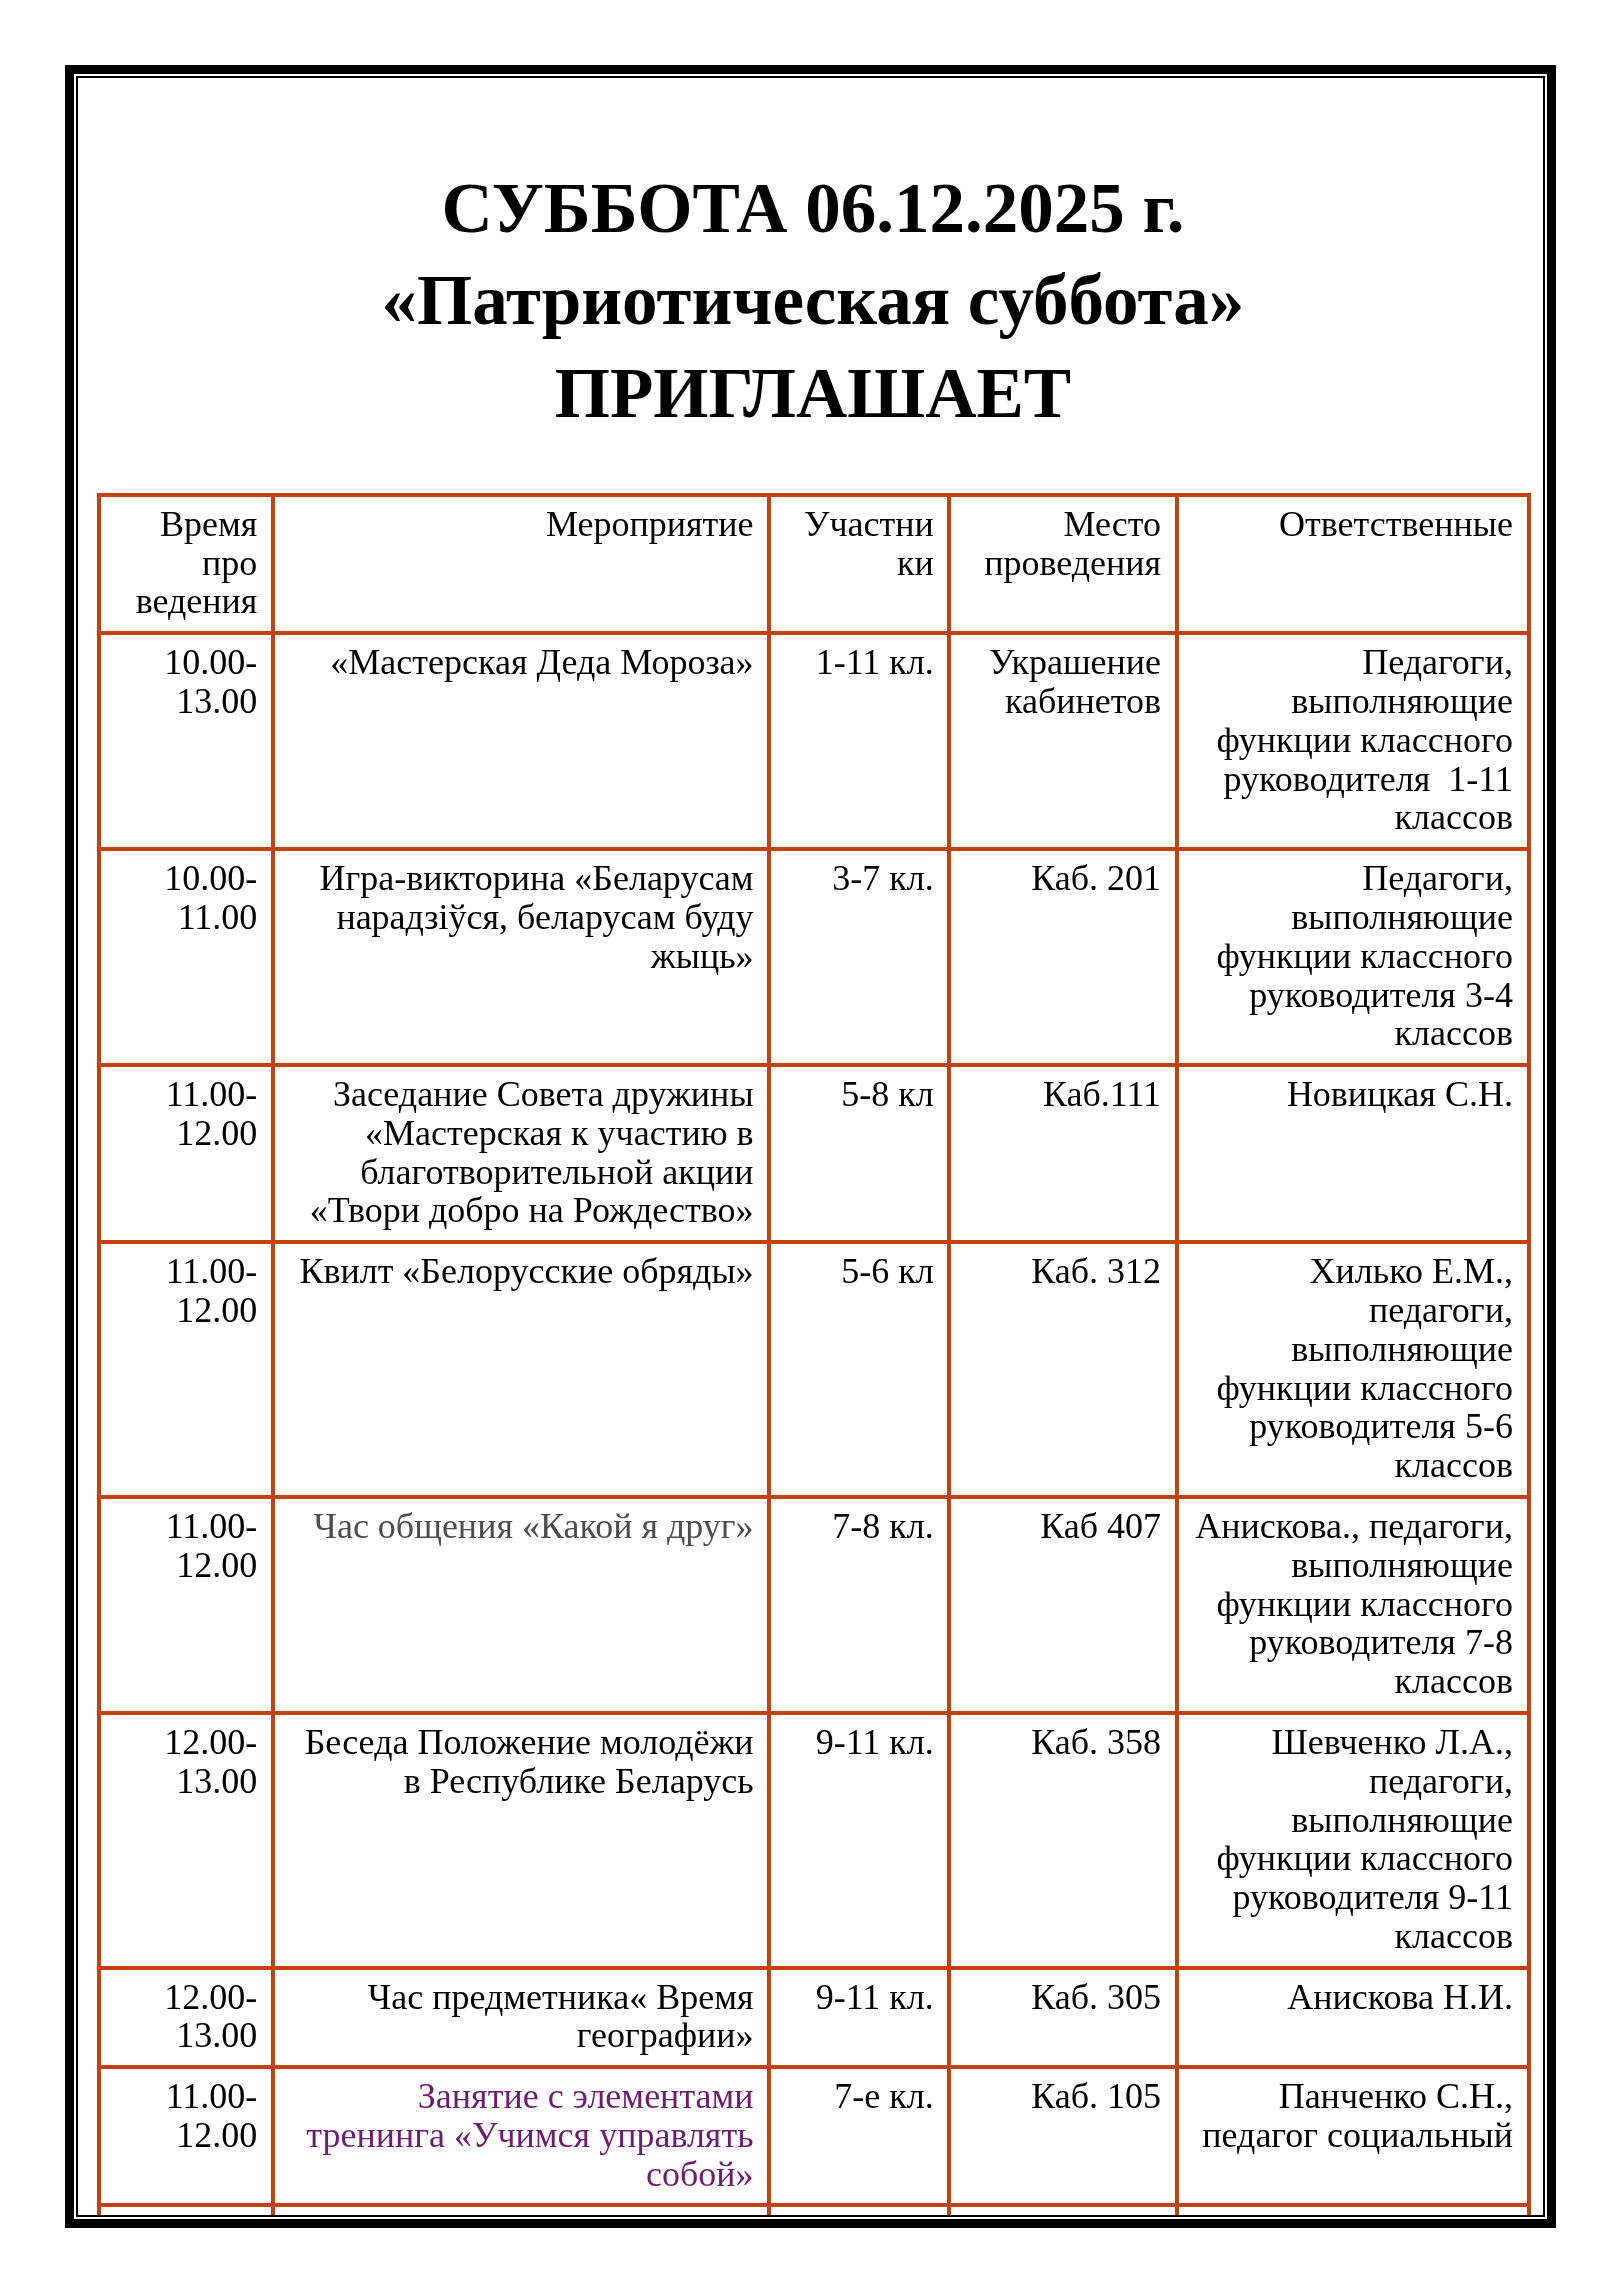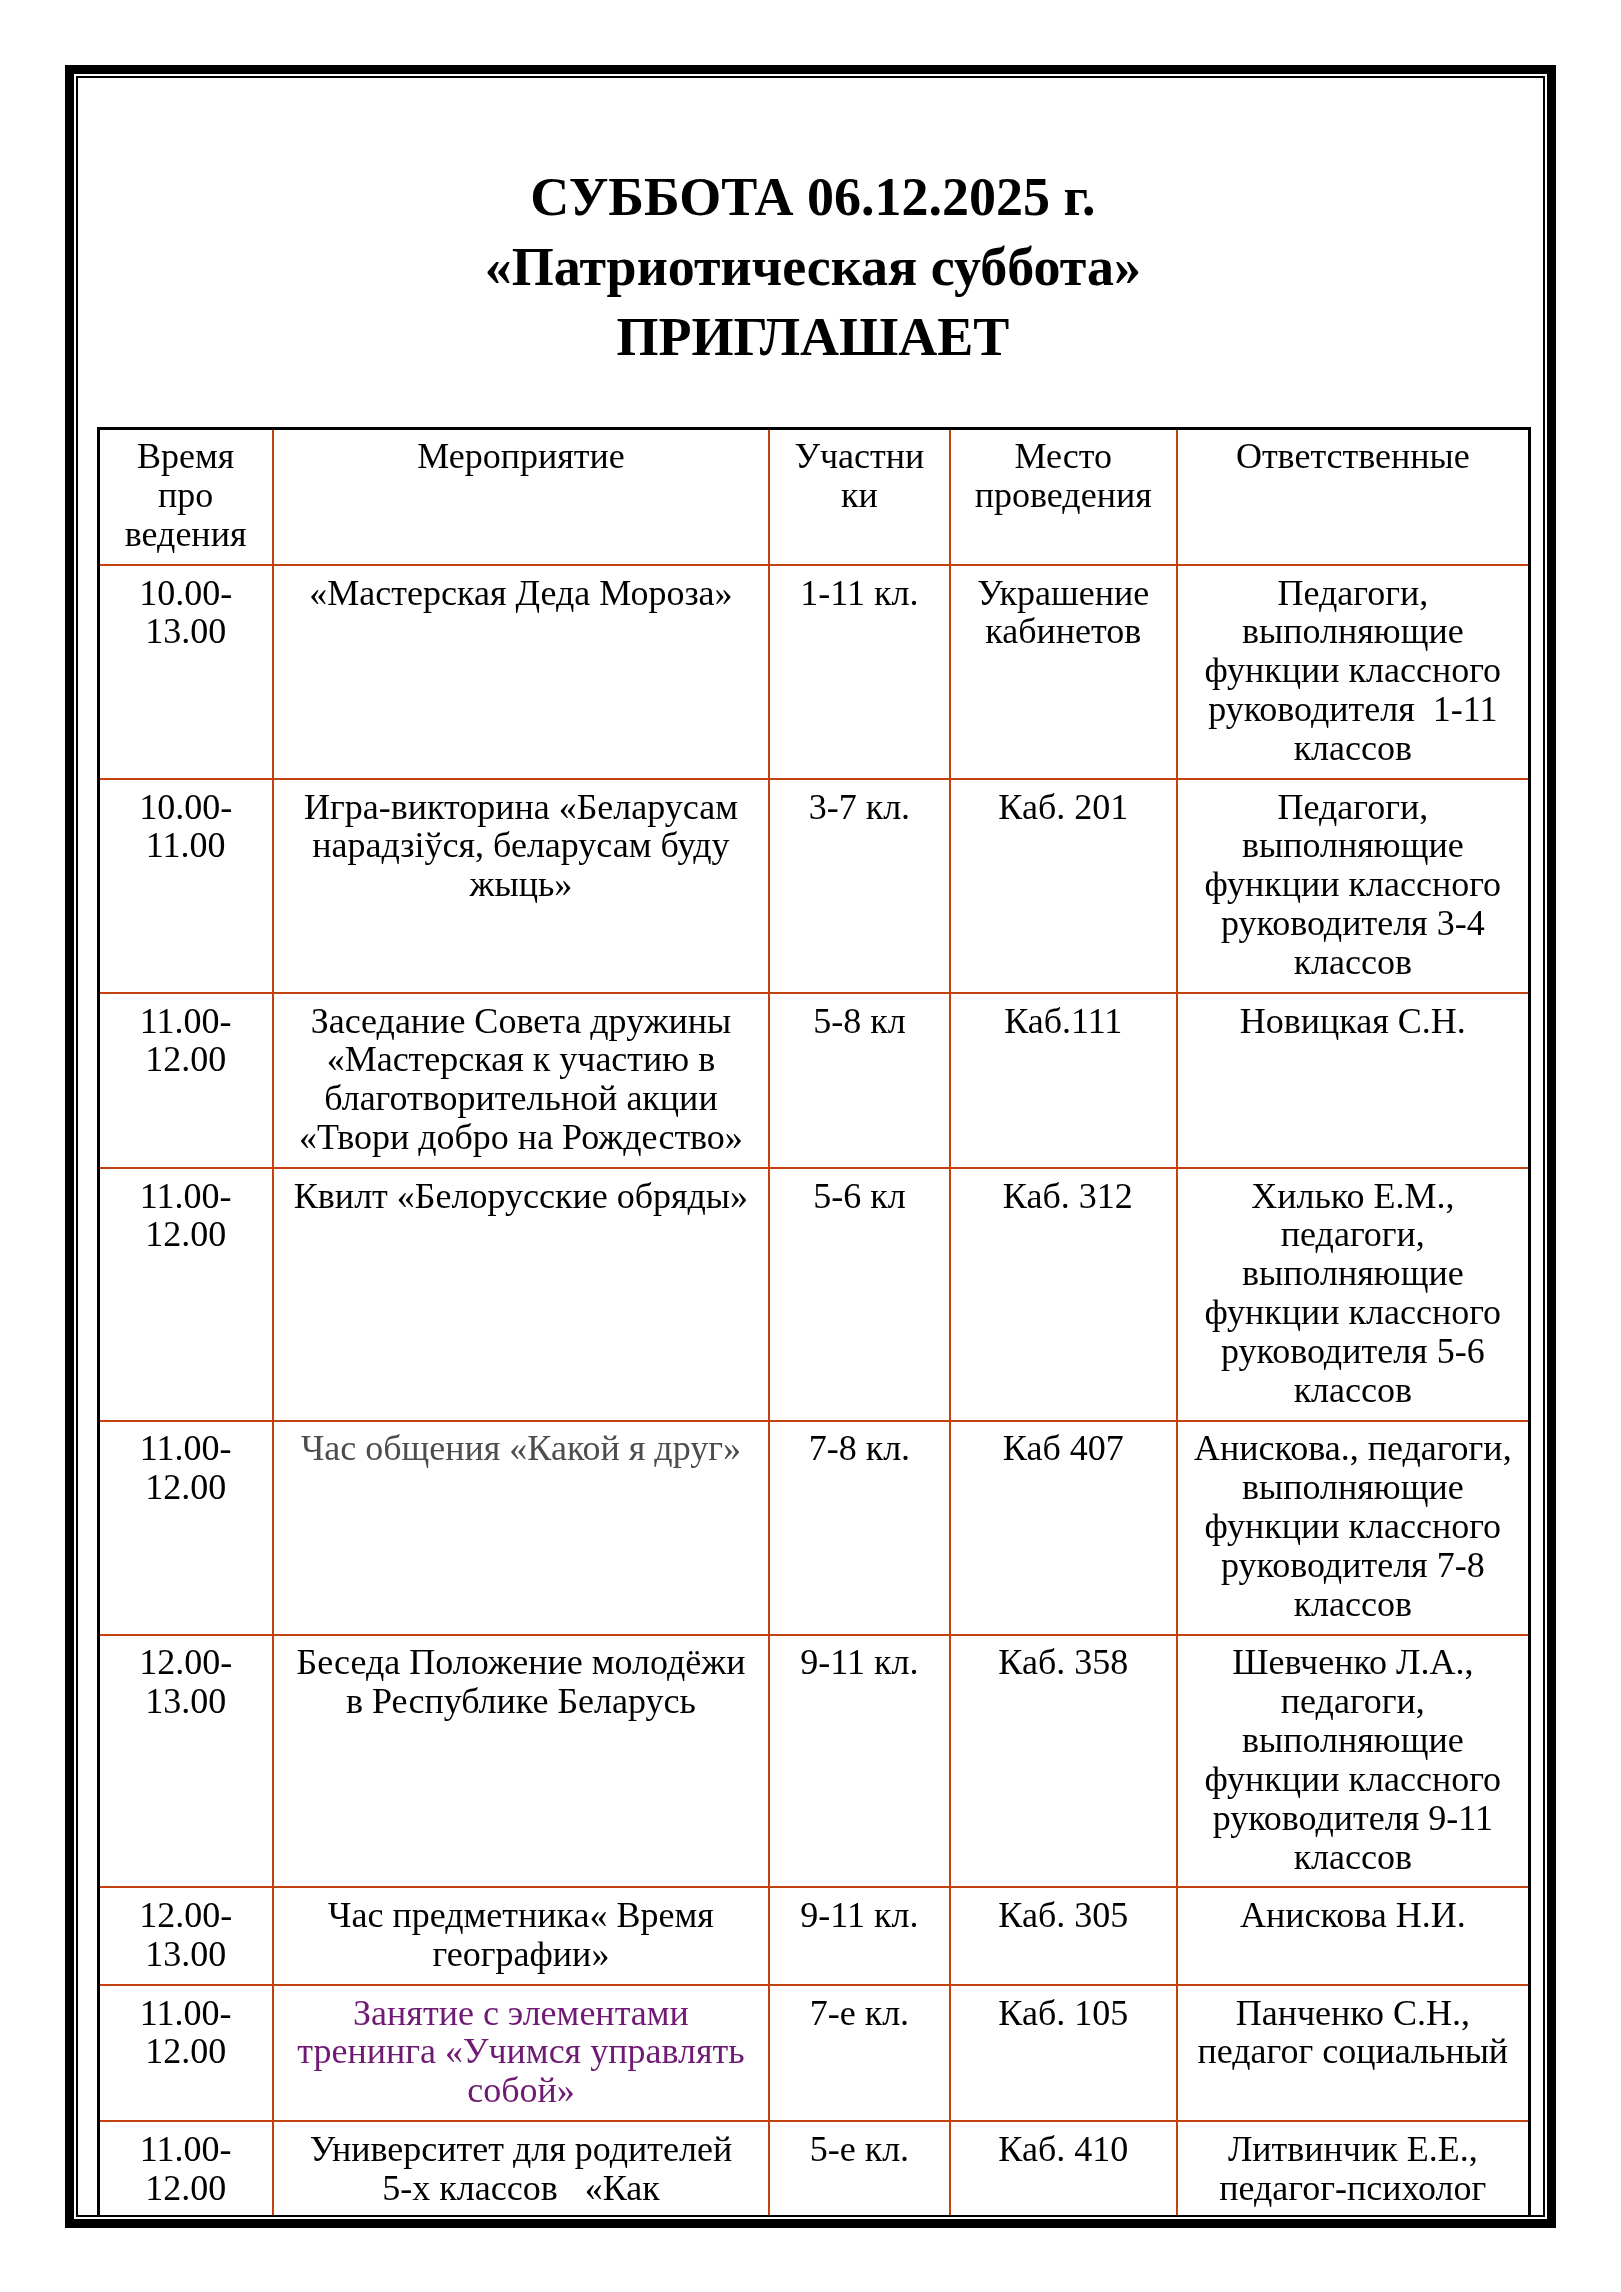--- a/index.html
+++ b/index.html
@@ -24,39 +24,39 @@
   }
   .content {
     position: absolute;
     inset: 0;
     padding: 84px 13.7px 0 18.6px;
     box-sizing: border-box;
   }
   .title {
     margin: 0 0 54px 0;
     text-align: center;
-    font-size: 54px;
+    font-size: 71px;
     font-weight: bold;
     line-height: 1.3;
   }
   .title-line { display: block; }
   table.schedule {
     border-collapse: collapse;
     table-layout: fixed;
     width: 1434px;
     border: 3.9px solid #000000;
     font-size: 36px;
     line-height: 1.08;
   }
   table.schedule th, table.schedule td {
-    border: 2px solid #c2410c;
+    border: 4px solid #c2410c;
     vertical-align: top;
     padding: 7.8px 13.7px 9.8px 13.7px;
     font-weight: normal;
-    text-align: center;
+    text-align: right;
   }
   table.schedule th { white-space: pre-line; }
   table.schedule td { white-space: pre-wrap; }
 </style>
 </head>
 <body>
 
 <div class="page">
   <div class="frame">
     <div class="frame-inner">

